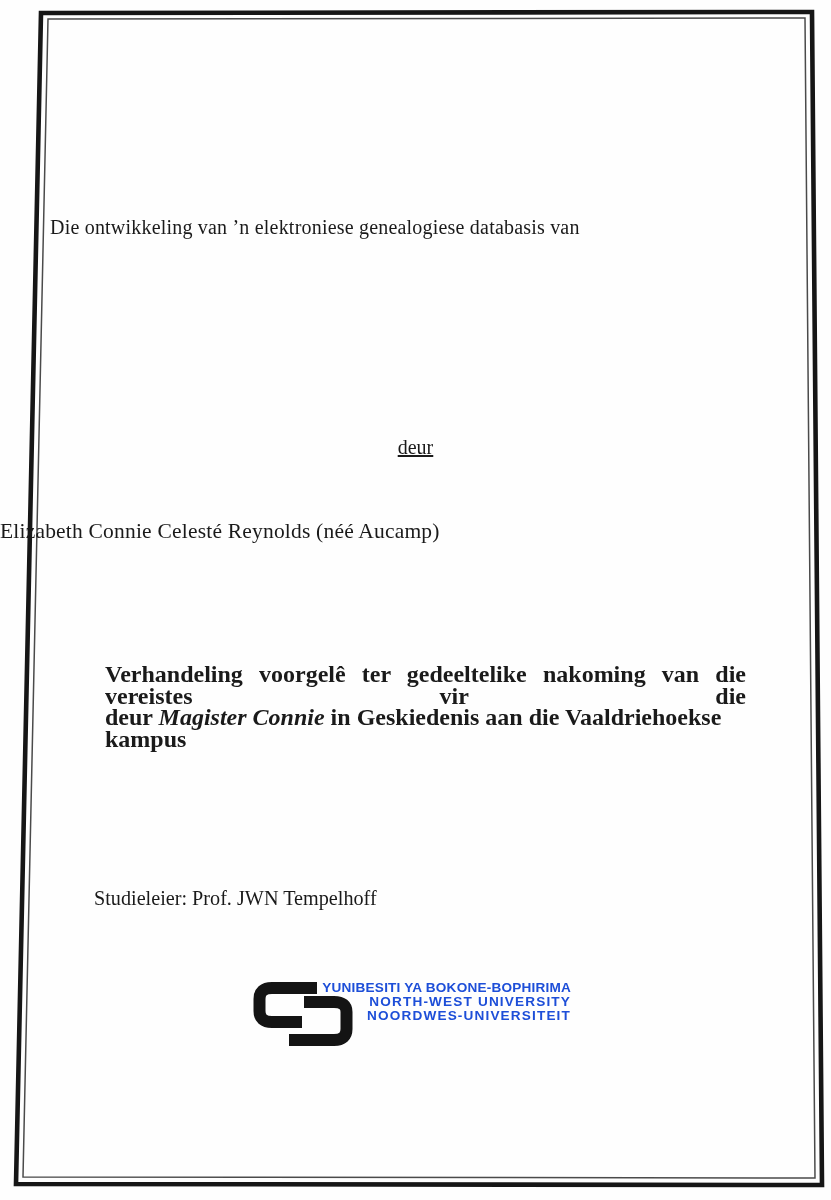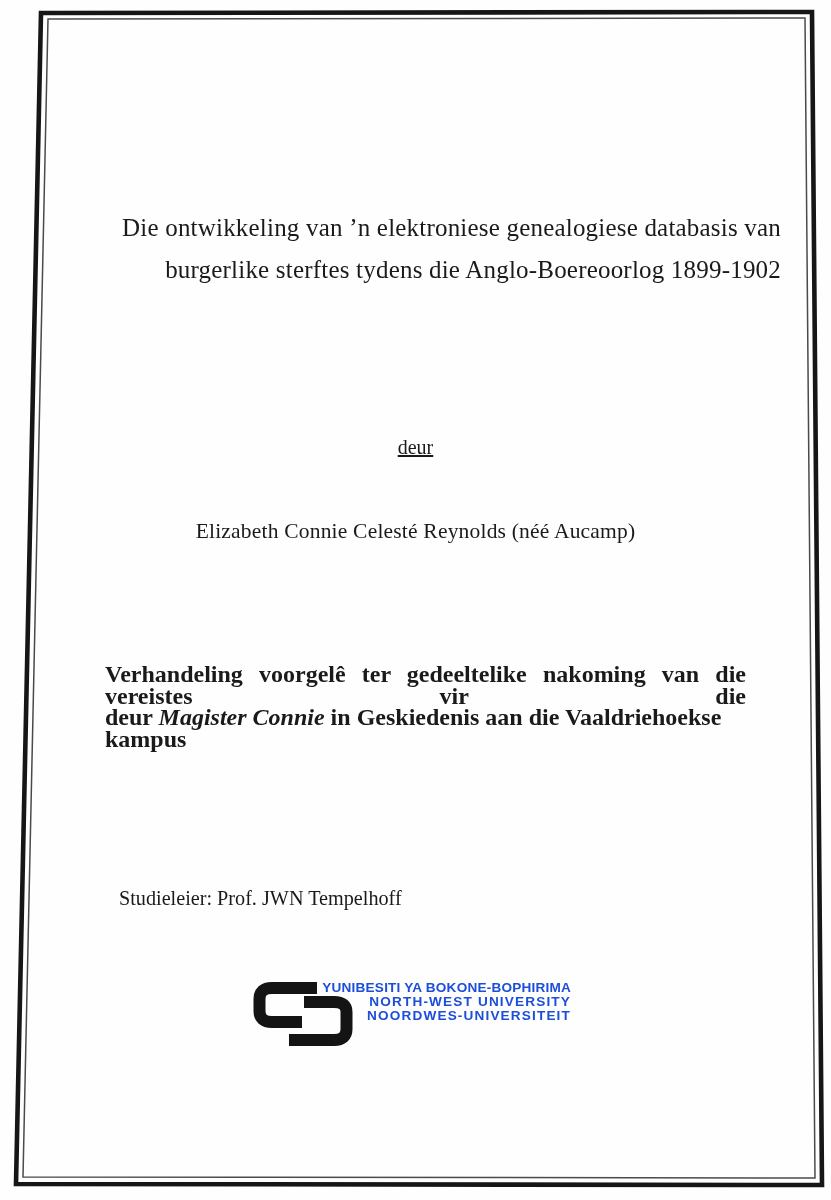--- a/index.html
+++ b/index.html
@@ -10,57 +10,57 @@
     background: var(--paper, #fefefe);
     color: var(--ink, #1a1a1a);
     font-family: "Liberation Serif", "DejaVu Serif", serif;
     overflow: hidden;
   }
   .frame { position: absolute; left: 0; top: 0; }
 
   .title-block {
     position: absolute;
     top: 207px; left: 50px; width: 731px;
-    text-align: right;
-    font-size: 25px;
+    text-align: left;
+    font-size: 20px;
     line-height: 41.5px;
     letter-spacing: 0.2px;
   }
   .title-block .ln { display: block; }
 
   .byline {
     position: absolute;
     top: 436px; left: 0; width: 831px;
     text-align: center;
     font-size: 20px;
     text-decoration: underline;
   }
 
   .author {
     position: absolute;
     top: 519px; left: 0; width: 831px;
-    text-align: center;
+    text-align: left;
     font-size: 21.5px;
     letter-spacing: 0.2px;
   }
 
   .statement {
     position: absolute;
     top: 664px; left: 105px; width: 641px;
     font-size: 24px;
     line-height: 21.6px;
     font-weight: bold;
   }
   .statement .ln { display: block; }
   .statement .ln.just { text-align: justify; text-align-last: justify; }
   .statement .it { font-style: italic; }
 
   .supervisor-block {
     position: absolute;
-    top: 886px; left: 119px;
+    top: 886px; left: 94px;
     font-size: 20.2px;
     line-height: 25.5px;
   }
 
   .logo {
     position: absolute;
     left: 253px; top: 979px;
     width: 330px; height: 72px;
   }
   .logo-mark { position: absolute; left: 0; top: 2px; }
@@ -83,21 +83,20 @@
 
 <div class="page">
 
   <svg class="frame" width="831" height="1200" viewBox="0 0 831 1200">
     <polygon points="41,13 812,12 822,1185 16,1184" fill="none" stroke="#161616" stroke-width="4.6"></polygon>
     <polygon points="48,19 805,18 815,1178 23,1177" fill="none" stroke="#4a4a4a" stroke-width="1.5"></polygon>
   </svg>
 
   <div class="title-block">
     <span class="ln">Die ontwikkeling van ’n elektroniese genealogiese databasis van</span>
-    <span class="ln">burgerlike sterftes tydens die Anglo-Boereoorlog 1899-1902</span>
   </div>
 
   <div class="byline">deur</div>
 
   <div class="author">Elizabeth Connie Celesté Reynolds (néé Aucamp)</div>
 
   <div class="statement">
     <span class="ln just">Verhandeling voorgelê ter gedeeltelike nakoming van die vereistes vir die</span>
     <span class="ln"><span>deur </span><span class="it">Magister Connie</span><span> in Geskiedenis aan die Vaaldriehoekse kampus</span></span>
   </div>

